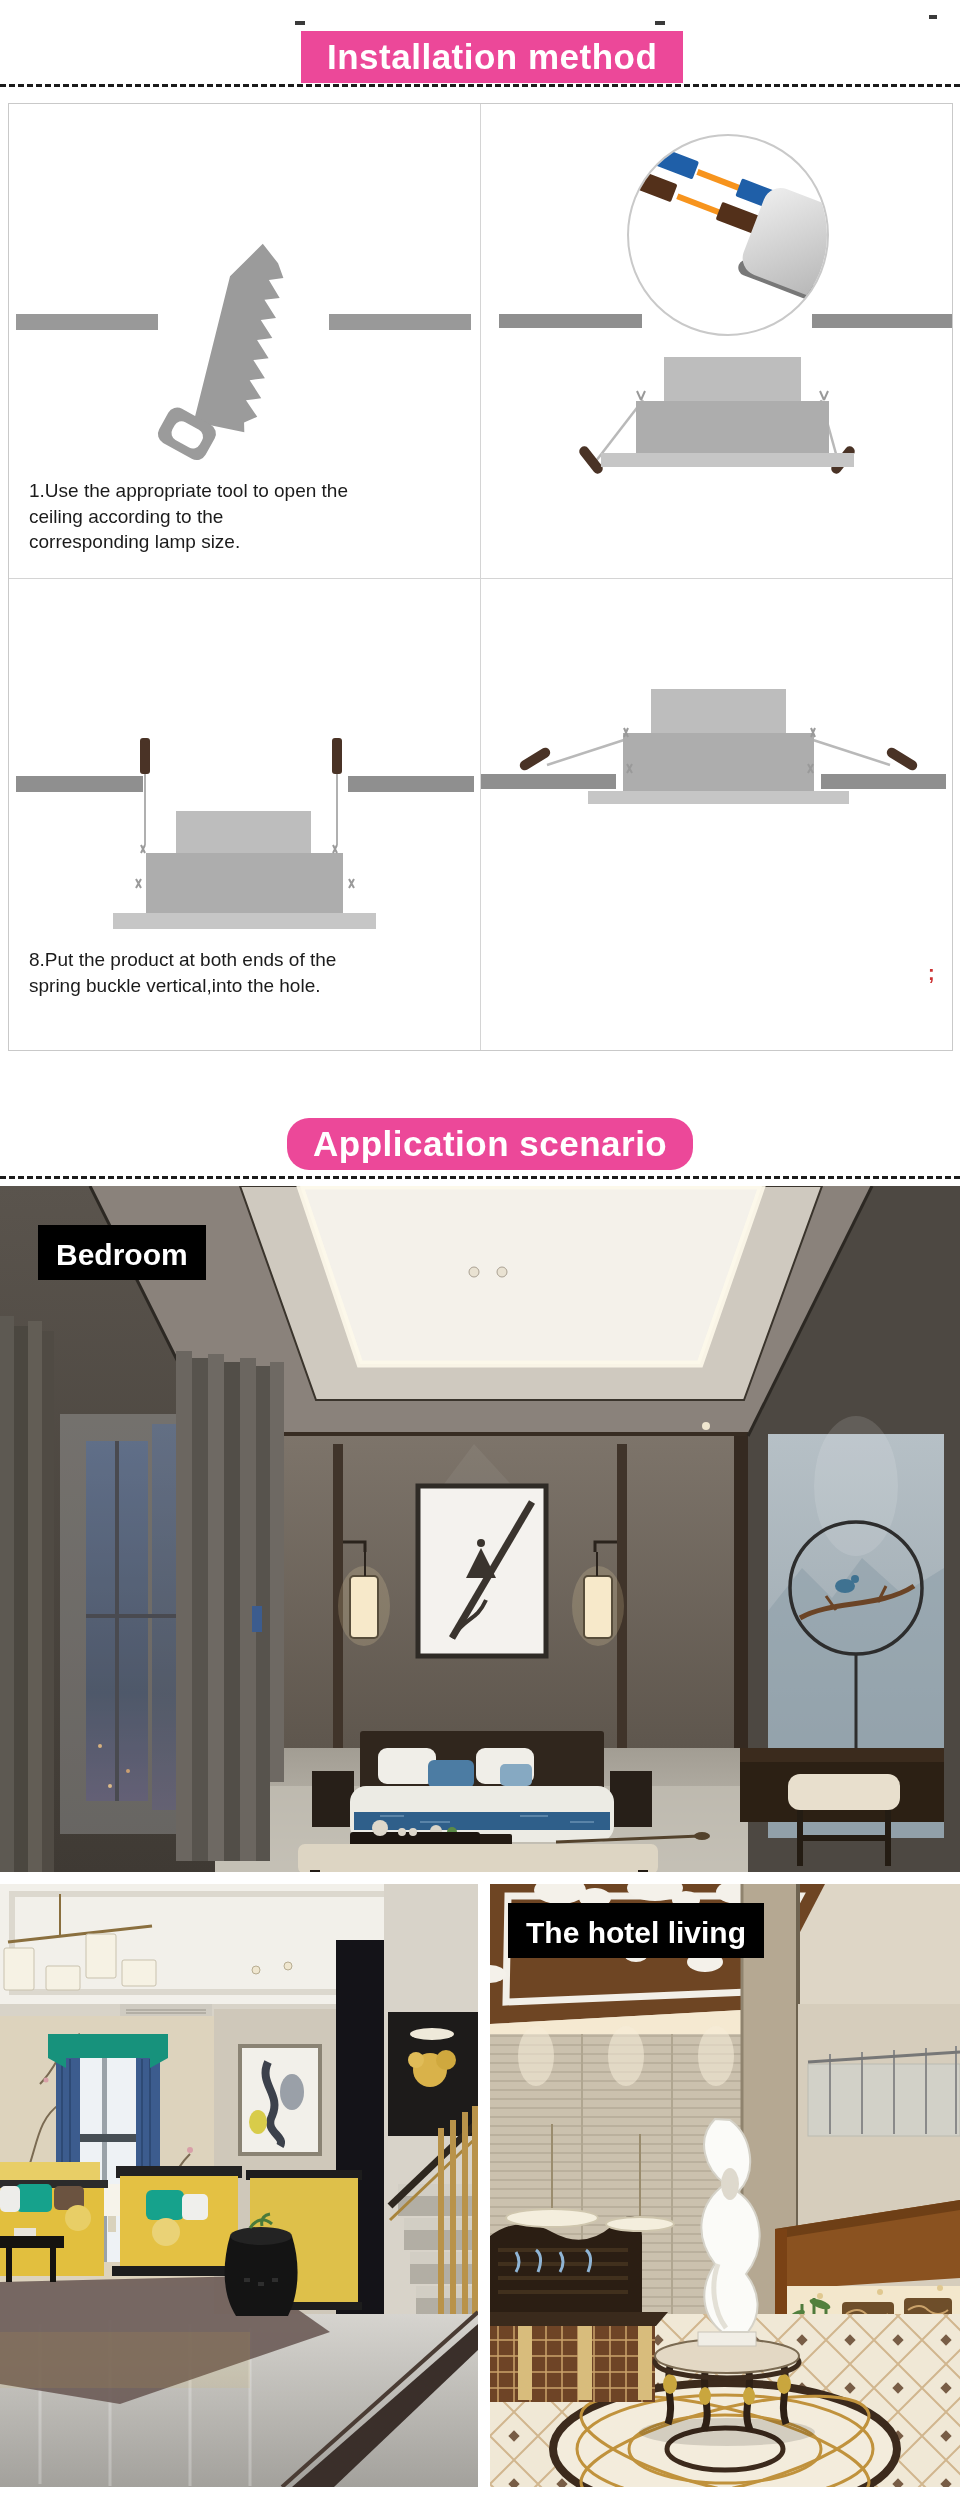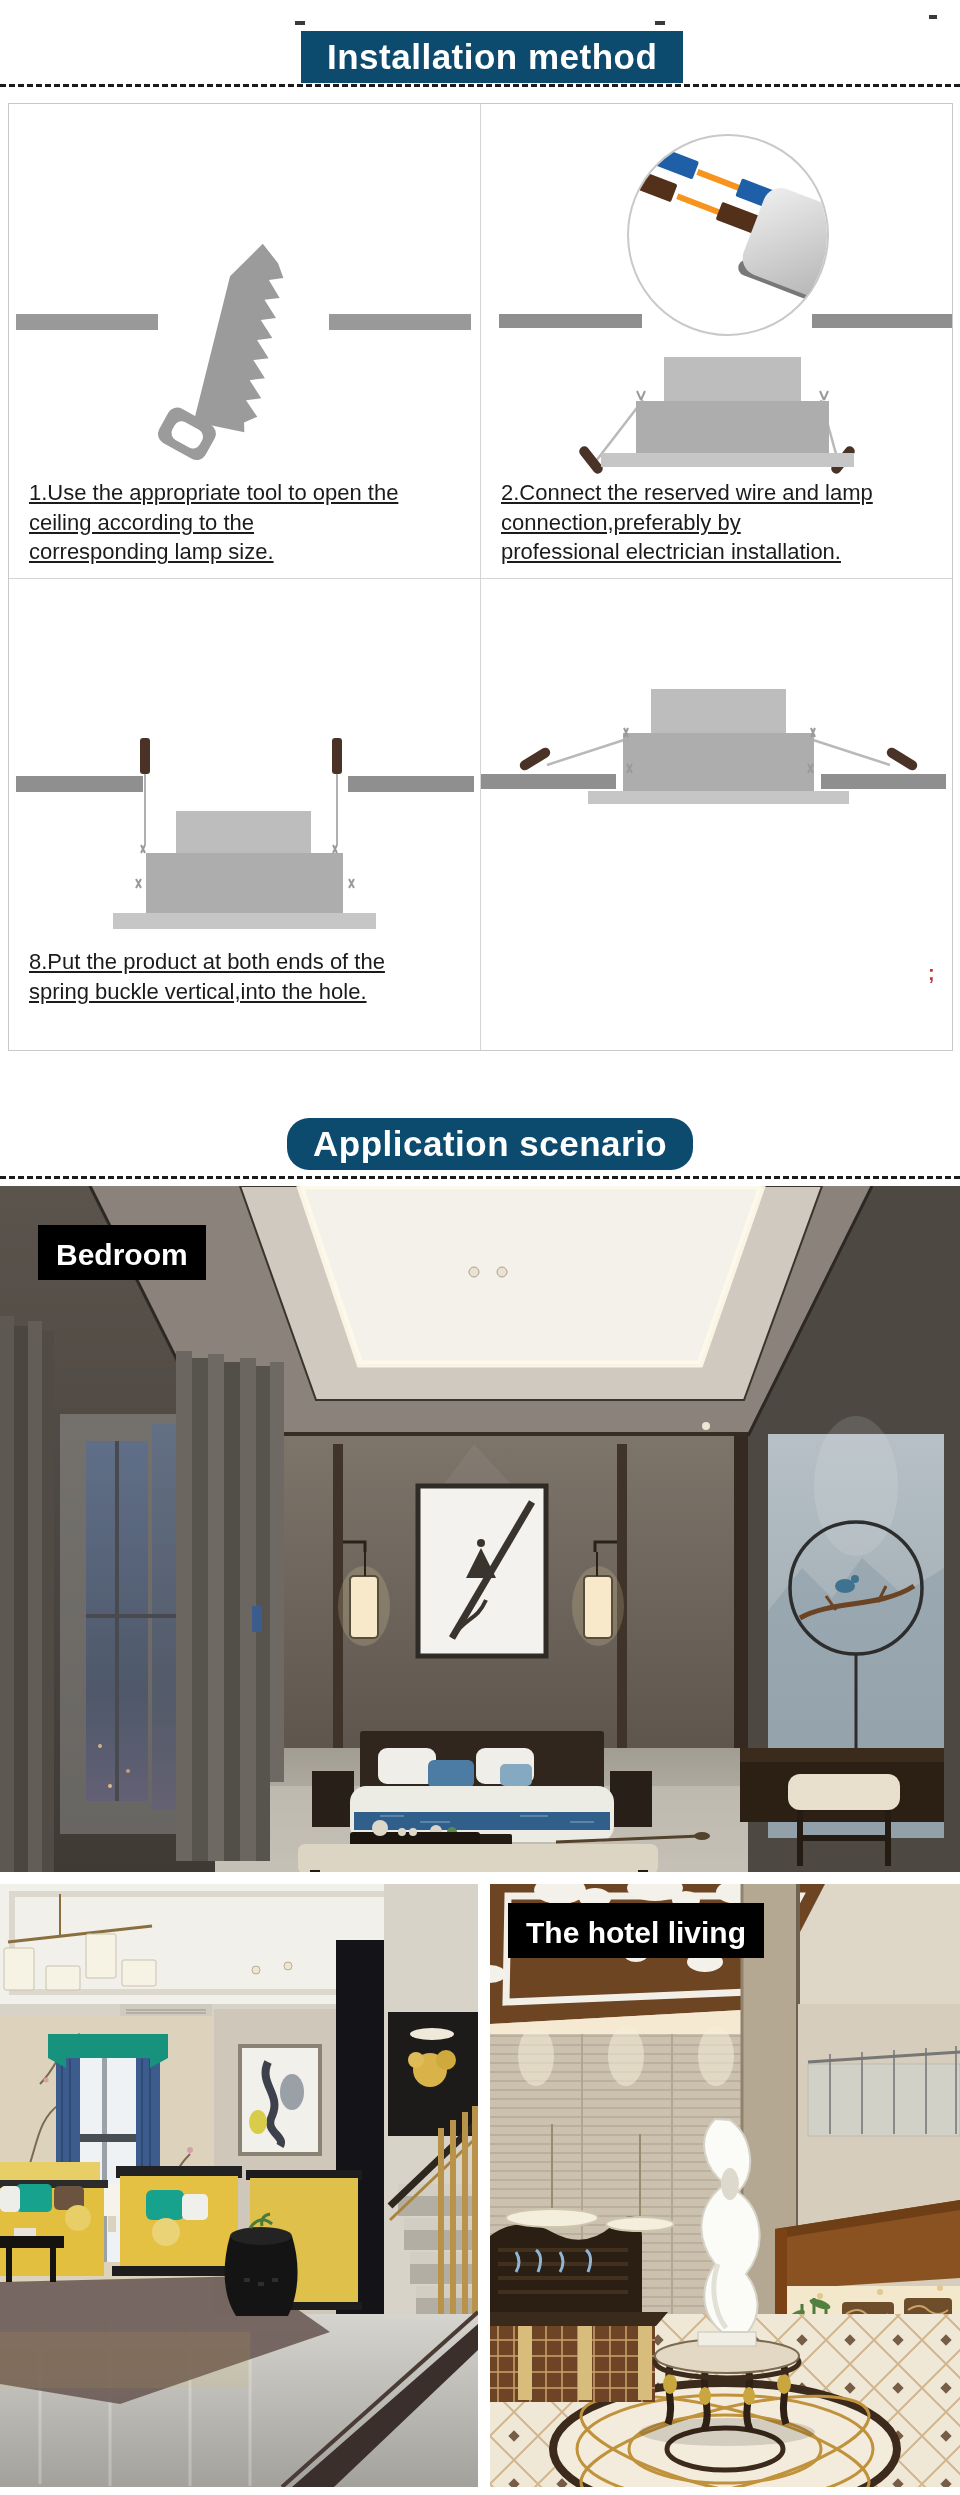--- a/index.html
+++ b/index.html
@@ -1,29 +1,29 @@
 <!DOCTYPE html>
 <html><head>
 <meta charset="utf-8">
 <style>
   html,body{margin:0;padding:0;background:#ffffff;}
   #page{position:relative;width:960px;height:2495px;background:#ffffff;overflow:hidden;
         font-family:"Liberation Sans","DejaVu Sans",sans-serif;}
-  .hdr-box{position:absolute;background:#0c4a6e;color:#ffffff;font-weight:700;
+  .hdr-box{position:absolute;background:#ec4899;color:#ffffff;font-weight:700;
            font-size:35px;line-height:1;padding:8px 26px 9px;letter-spacing:.5px;white-space:nowrap;}
   .dash-line{position:absolute;left:0;width:960px;height:0;border-top:3px dashed #1b1b1b;}
   .tick{position:absolute;background:#3a3a3a;}
   .grid{position:absolute;left:8px;top:103px;width:943px;height:946px;border:1px solid #c9c9c9;
         display:grid;grid-template-columns:472px 471px;grid-template-rows:475px 471px;background:#fff;}
   .cell{position:relative;}
   .cell.br{border-right:1px solid #d4d4d4;}
   .cell.bb{border-bottom:1px solid #d4d4d4;}
   .cell svg{position:absolute;left:0;top:0;}
-  .caption{position:absolute;left:20px;width:444px;font-size:22px;line-height:1.35;color:#1b1b1b;
-           white-space:pre-line;text-decoration:underline;}
+  .caption{position:absolute;left:20px;width:444px;font-size:19px;line-height:1.35;color:#1b1b1b;
+           white-space:pre-line;}
   .cap-r1{top:374px;}
   .cap-r2{top:368px;}
   .stray{position:absolute;left:928px;top:962px;color:#cc3333;font-size:20px;font-weight:700;}
   .photo{position:absolute;overflow:hidden;background:#777;}
   .photo svg{display:block;}
   .scene-label{position:absolute;background:#000000;color:#ffffff;font-weight:700;font-size:30px;
                line-height:1;padding:15px 18px 10px;white-space:nowrap;}
 </style>
 </head>
 <body>
@@ -88,23 +88,20 @@
           <line x1="340" y1="296" x2="357" y2="357" stroke="#b9b9b9" stroke-width="2.5"></line>
           <rect x="-16" y="-5" width="32" height="10" rx="5" fill="#4a3326" transform="translate(110,356) rotate(52)"></rect>
           <rect x="-16" y="-5" width="32" height="10" rx="5" fill="#4a3326" transform="translate(362,356) rotate(-52)"></rect>
           <rect x="183" y="253" width="137" height="44" fill="#bdbdbd"></rect>
           <rect x="155" y="297" width="193" height="52" fill="#adadad"></rect>
           <rect x="120" y="349" width="253" height="14" fill="#c6c6c6"></rect>
           <path d="M160,296 l-4,-9 m4,9 l4,-9" stroke="#9a9a9a" stroke-width="2" fill="none"></path>
           <path d="M343,296 l-4,-9 m4,9 l4,-9" stroke="#9a9a9a" stroke-width="2" fill="none"></path>
         </g>
       </svg>
-      <div class="caption cap-r1">2.Connect the reserved wire and lamp
-connection,preferably by
-professional electrician installation.</div>
     </div>
 
     <div class="cell br">
       <svg width="472" height="471" viewBox="0 0 472 471">
         <rect x="7" y="197" width="127" height="16" fill="#8f8f8f"></rect>
         <rect x="339" y="197" width="126" height="16" fill="#8f8f8f"></rect>
         <rect x="131" y="159" width="10" height="36" rx="3" fill="#4a3326"></rect>
         <rect x="323" y="159" width="10" height="36" rx="3" fill="#4a3326"></rect>
         <line x1="136" y1="195" x2="136" y2="266" stroke="#b0b0b0" stroke-width="2"></line>
         <line x1="328" y1="195" x2="328" y2="266" stroke="#b0b0b0" stroke-width="2"></line>

